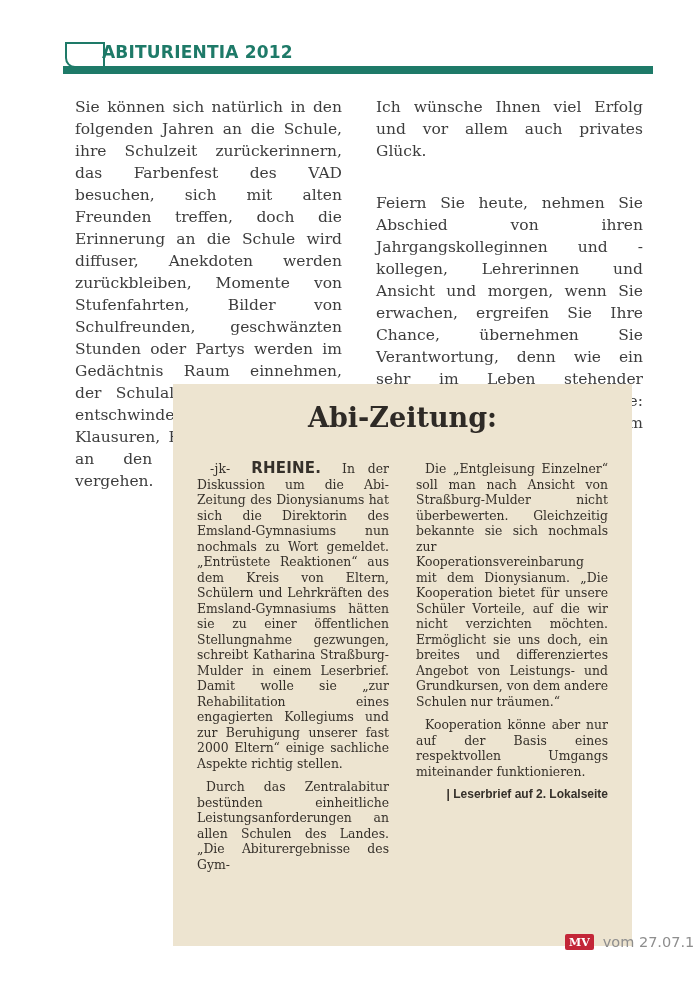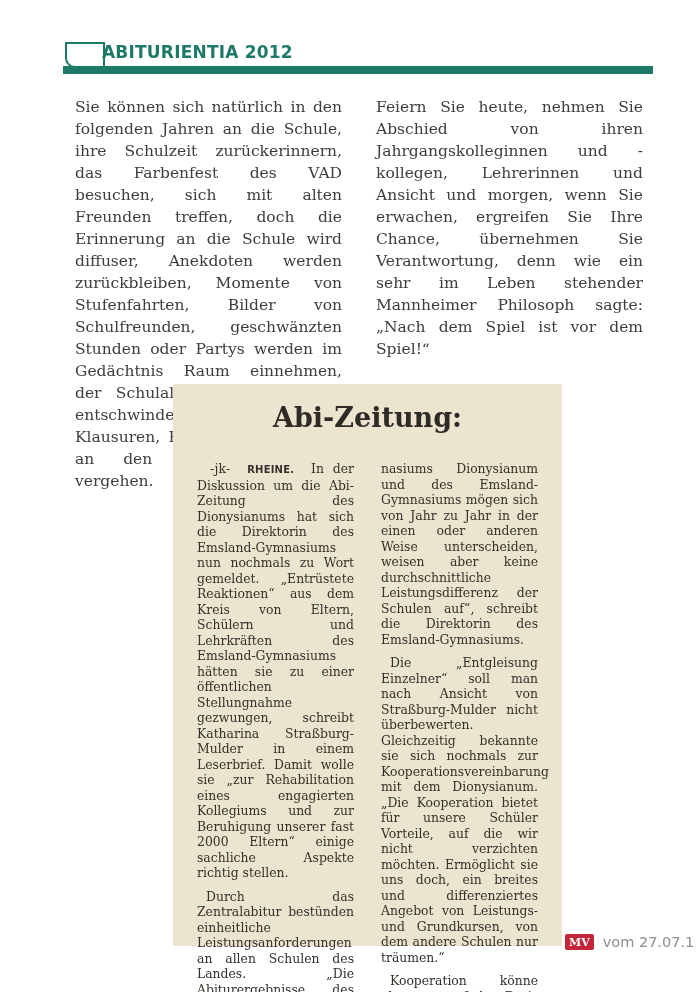--- a/index.html
+++ b/index.html
@@ -43,21 +43,21 @@
     display:flex;gap:18px;
     color:var(--ink);
     font-size:15.5px;line-height:22px;
     text-align:justify;
   }
   .letter .col{flex:1;min-width:0;}
   .letter p{margin:0 0 22px 0;}
   .letter p:last-child{margin-bottom:0;}
   
   .clipping{
-    position:absolute;left:165px;top:376px;width:389px;height:562px;
+    position:absolute;left:165px;top:376px;width:459px;height:562px;
     background:var(--clip-bg);
     padding:14px 12px 0 12px;
     color:var(--clip-ink);
   }
   .clip-headline{
     text-align:center;
     font-family:"DejaVu Serif",serif;
     font-weight:bold;
     font-size:27px;line-height:31px;
     color:var(--headline-ink);
@@ -67,21 +67,21 @@
     display:flex;gap:11px;
     font-size:12.4px;line-height:15.5px;
     text-align:justify;
   }
   .clip-body .ccol{flex:1;min-width:0;}
   .clip-body p{margin:0;}
   .clip-body p.indent{text-indent:9px;}
   .byline{letter-spacing:.2px;}
   .dateline{
     font-family:"DejaVu Sans",sans-serif;
-    font-weight:bold;font-size:10px;letter-spacing:.2px;
+    font-weight:bold;font-size:15px;letter-spacing:.2px;
   }
   .clip-footer-ref{
     text-align:right;
     font-family:"Liberation Sans",sans-serif;
     font-weight:bold;font-size:12px;
     margin-top:2px;
   }
   
   .source-line{
     position:absolute;left:553px;top:918px;
@@ -109,41 +109,41 @@
 
   <div class="section-tab"></div>
   <div class="header-title">ABITURIENTIA 2012</div>
   <div class="header-rule"></div>
 
   <div class="letter">
     <div class="col">
       <p>Sie können sich natürlich in den folgenden Jahren an die Schule, ihre Schulzeit zurückerinnern, das Farbenfest des VAD besuchen, sich mit alten Freunden treffen, doch die Erinnerung an die Schule wird diffuser, Anekdoten werden zurückbleiben, Momente von Stufenfahrten, Bilder von Schulfreunden, geschwänzten Stunden oder Partys werden im Gedächtnis Raum einnehmen, der Schulalltag hingegen wird entschwinden, die Erinnerung an Klausuren, Hausaufgaben, selbst an den Abiturstress wird vergehen.</p>
     </div>
     <div class="col">
+      <p>Ich wünsche Ihnen viel Erfolg und vor allem auch privates Glück.</p>
       <p>Feiern Sie heute, nehmen Sie Abschied von ihren Jahrgangskolleginnen und -kollegen, Lehrerinnen und Ansicht und morgen, wenn Sie erwachen, ergreifen Sie Ihre Chance, übernehmen Sie Verantwortung, denn wie ein sehr im Leben stehender Mannheimer Philosoph sagte: „Nach dem Spiel ist vor dem Spiel!“</p>
       <p>Machen Sie es gut.</p>
       <p>Oliver Meer</p>
     </div>
   </div>
 
   <div class="clipping">
     <div class="clip-headline">
       <span>Abi-Zeitung:</span><br>
     </div>
     <div class="clip-body">
       <div class="ccol">
         <p class="indent">
           <span class="byline">-jk-</span>
           <span class="dateline">RHEINE.</span>
           <span>In der Diskussion um die Abi-Zeitung des Dionysianums hat sich die Direktorin des Emsland-Gymnasiums nun nochmals zu Wort gemeldet. „Entrüstete Reaktionen“ aus dem Kreis von Eltern, Schülern und Lehrkräften des Emsland-Gymnasiums hätten sie zu einer öffentlichen Stellungnahme gezwungen, schreibt Katharina Straßburg-Mulder in einem Leserbrief. Damit wolle sie „zur Rehabilitation eines engagierten Kollegiums und zur Beruhigung unserer fast 2000 Eltern“ einige sachliche Aspekte richtig stellen.</span>
         </p>
         <p class="indent">Durch das Zentralabitur bestünden einheitliche Leistungsanforderungen an allen Schulen des Landes. „Die Abiturergebnisse des Gym-</p>
       </div>
       <div class="ccol">
-        <p>nasiums Dionysianum und des Emsland-Gymnasiums mögen sich von Jahr zu Jahr in der einen oder anderen Weise unterscheiden, weisen aber keine durchschnittliche Leistungsdifferenz der Schulen auf“, schreibt die Direktorin des Emsland-Gymnasiums.</p>
         <p class="indent">Die „Entgleisung Einzelner“ soll man nach Ansicht von Straßburg-Mulder nicht überbewerten. Gleichzeitig bekannte sie sich nochmals zur Kooperationsvereinbarung mit dem Dionysianum. „Die Kooperation bietet für unsere Schüler Vorteile, auf die wir nicht verzichten möchten. Ermöglicht sie uns doch, ein breites und differenziertes Angebot von Leistungs- und Grundkursen, von dem andere Schulen nur träumen.“</p>
         <p class="indent">Kooperation könne aber nur auf der Basis eines respektvollen Umgangs miteinander funktionieren.</p>
         <p class="clip-footer-ref">| Leserbrief auf 2. Lokalseite</p>
       </div>
     </div>
   </div>
 
   <div class="source-line">
     <span class="mv-badge">MV</span>
     <span class="source-date">vom 27.07.12</span>

